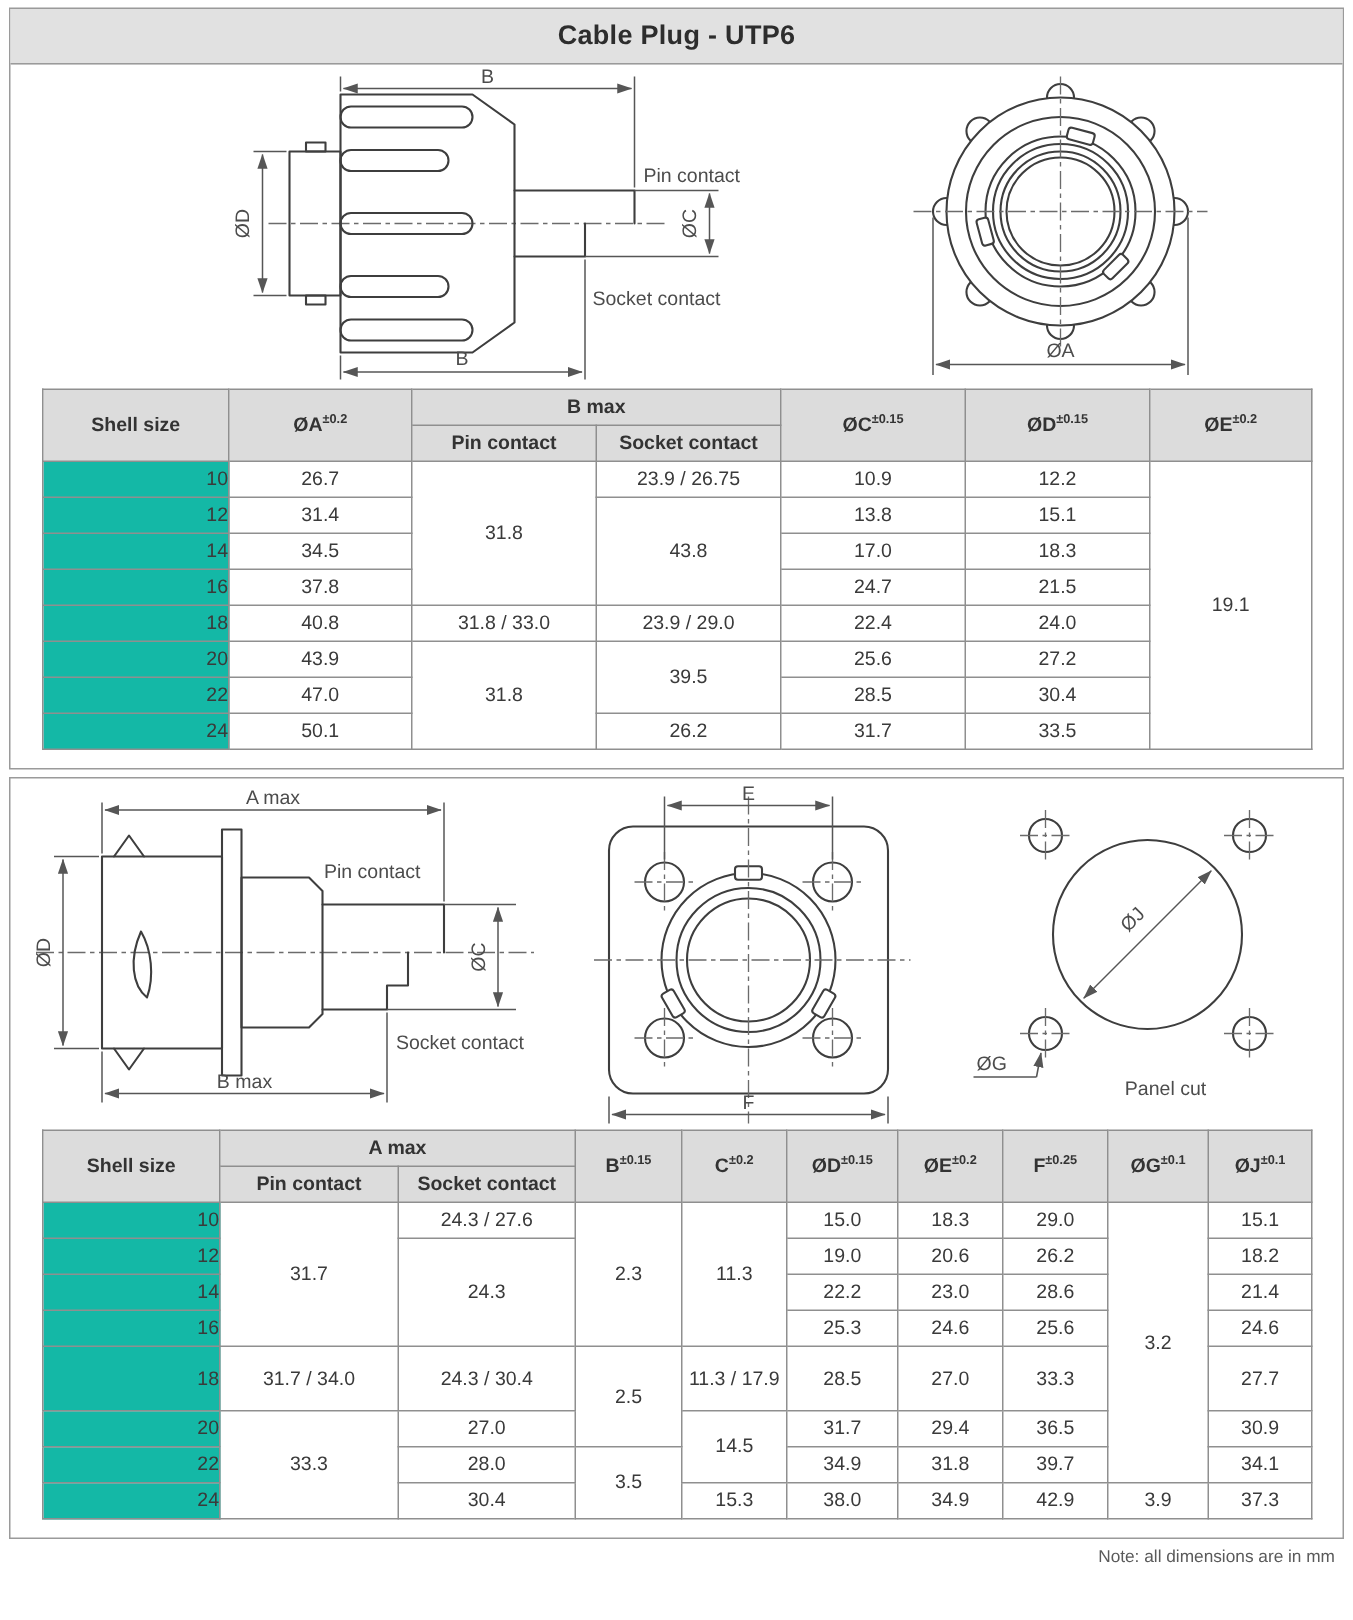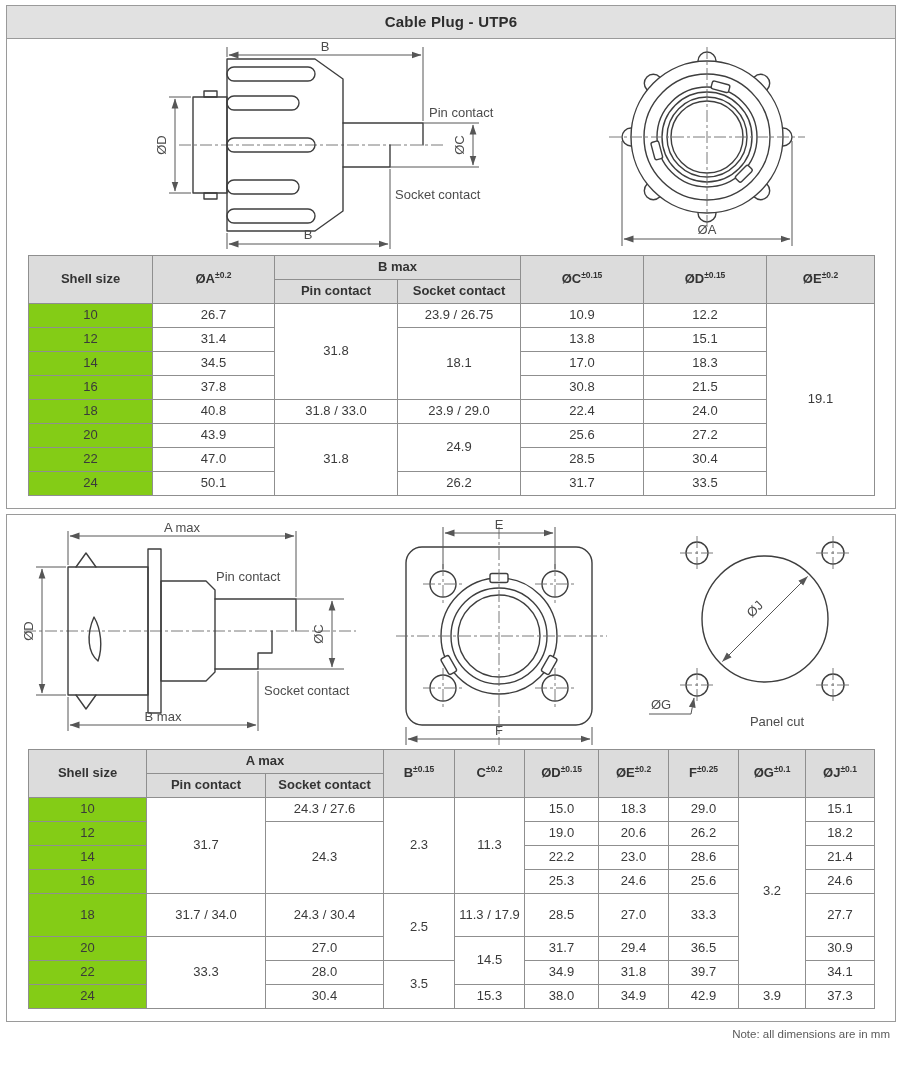--- a/index.html
+++ b/index.html
@@ -1,28 +1,28 @@
 <!DOCTYPE html>
 <html><head>
 <meta charset="utf-8">
 <style>
   html,body{margin:0;padding:0;background:#fff;}
   .sheet{width:902px;height:1080px;background:#fff;font-family:"Liberation Sans",sans-serif;overflow:hidden;}
   .panel{margin:5px 6px 0 6px;border:1px solid #9a9a9a;background:#fff;}
   .panel-title{background:#e1e1e1;border-bottom:1px solid #9a9a9a;text-align:center;
-    font-weight:bold;font-size:15px;color:#2d2d2d;padding:7px 0 8px 0;letter-spacing:.2px;}
+    font-weight:bold;font-size:18px;color:#2d2d2d;padding:7px 0 8px 0;letter-spacing:.2px;}
   .diagrams{display:flex;justify-content:center;align-items:flex-start;}
   .d1{gap:58px;padding:2px 0 0 10px;}
   .d2{gap:26px;padding:4px 0 0 0;}
   .tblwrap{padding:0 21px 12px 21px;}
   table{border-collapse:collapse;table-layout:fixed;width:846px;}
   td,th{border:1px solid #8f8f8f;text-align:center;vertical-align:middle;
     font-size:13px;color:#3a3a3a;padding:0;height:23px;line-height:1.15;}
   th{background:#dcdcdc;font-weight:bold;color:#333;}
-  td.sh{background:#84cc16;}
+  td.sh{background:#14b8a6;text-align:right;}
   tr.tall td{height:42px;}
   sup{font-size:8.5px;vertical-align:super;letter-spacing:0;}
   .note{text-align:right;font-size:11.5px;color:#5a5a5a;margin:6px 12px 0 0;}
   
   .pt{stroke:#3e3e3e;stroke-width:1.4;fill:none;stroke-linejoin:round;stroke-linecap:round;}
   .ptf{stroke:#3e3e3e;stroke-width:1.4;fill:#fff;stroke-linejoin:round;}
   .cl{stroke:#6b6b6b;stroke-width:.9;stroke-dasharray:12 3 3 3;fill:none;}
   .dim{stroke:#565656;stroke-width:1;fill:none;}
   .lbl{fill:#4c4c4c;font-size:13px;font-family:"Liberation Sans",sans-serif;}
 </style>
@@ -145,49 +145,49 @@
             <td>26.7</td>
             <td rowspan="4">31.8</td>
             <td>23.9 / 26.75</td>
             <td>10.9</td>
             <td>12.2</td>
             <td rowspan="8">19.1</td>
           </tr>
           <tr>
             <td class="sh">12</td>
             <td>31.4</td>
-            <td rowspan="3">18.1</td>
+            <td rowspan="3">43.8</td>
             <td>13.8</td>
             <td>15.1</td>
           </tr>
           <tr>
             <td class="sh">14</td>
             <td>34.5</td>
             <td>17.0</td>
             <td>18.3</td>
           </tr>
           <tr>
             <td class="sh">16</td>
             <td>37.8</td>
-            <td>30.8</td>
+            <td>24.7</td>
             <td>21.5</td>
           </tr>
           <tr>
             <td class="sh">18</td>
             <td>40.8</td>
             <td>31.8 / 33.0</td>
             <td>23.9 / 29.0</td>
             <td>22.4</td>
             <td>24.0</td>
           </tr>
           <tr>
             <td class="sh">20</td>
             <td>43.9</td>
             <td rowspan="3">31.8</td>
-            <td rowspan="2">24.9</td>
+            <td rowspan="2">39.5</td>
             <td>25.6</td>
             <td>27.2</td>
           </tr>
           <tr>
             <td class="sh">22</td>
             <td>47.0</td>
             <td>28.5</td>
             <td>30.4</td>
           </tr>
           <tr>

